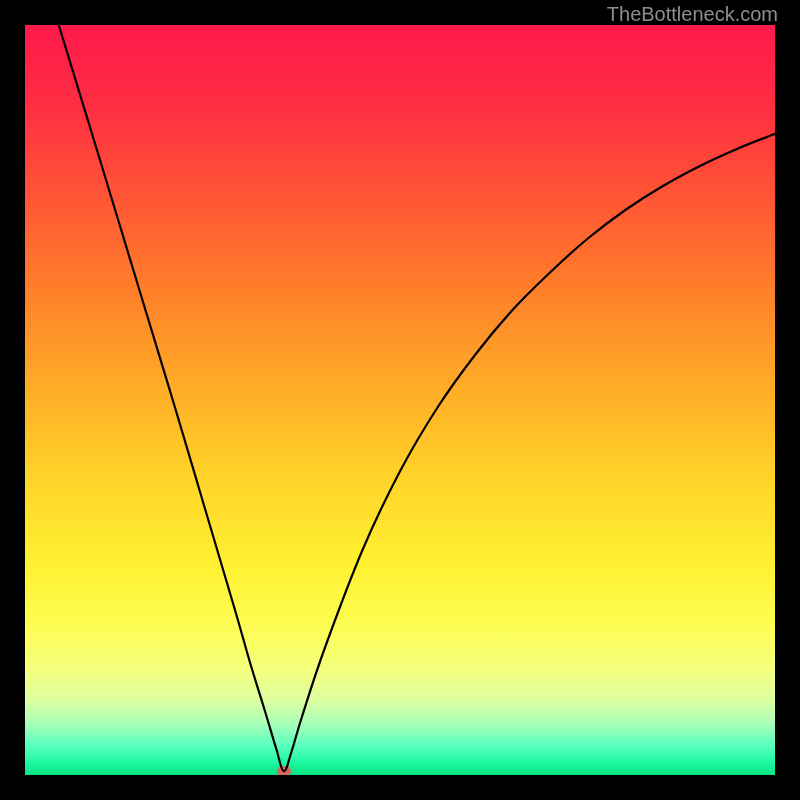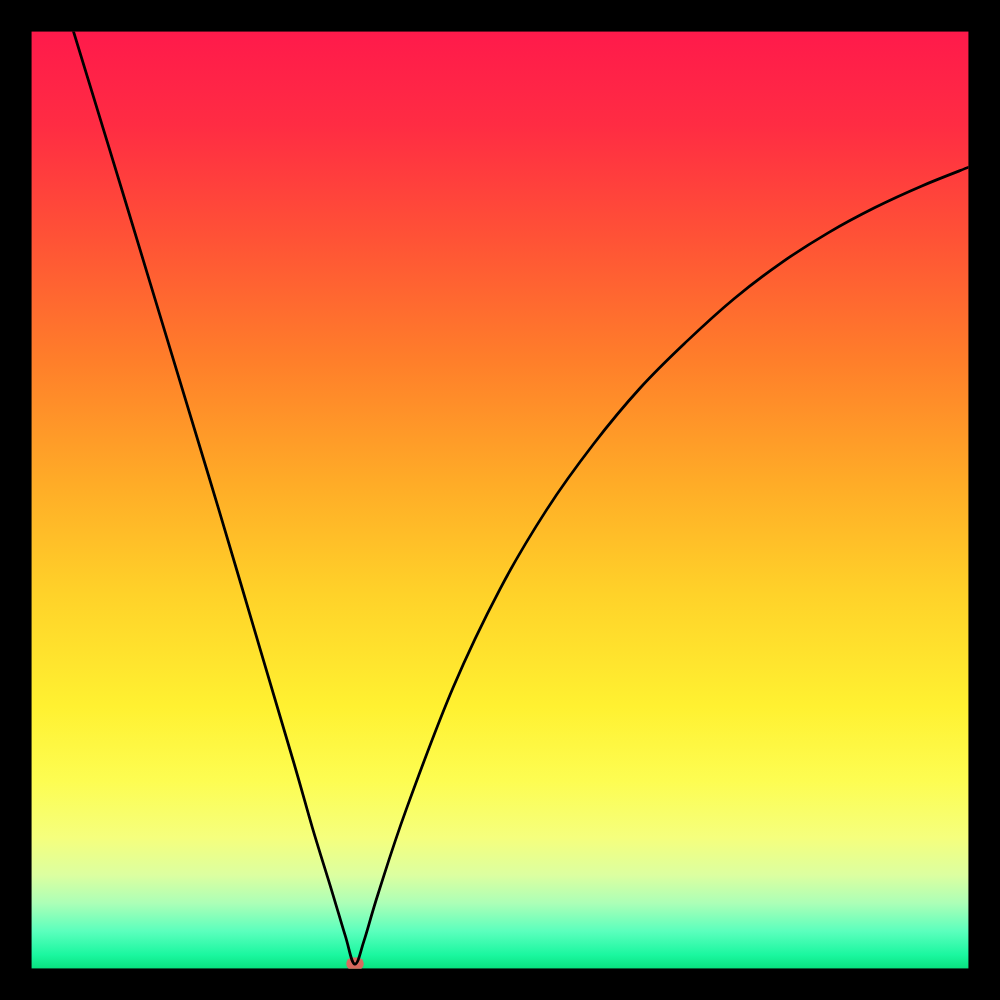--- a/index.html
+++ b/index.html
@@ -52,20 +52,21 @@
     background: #d9695f;
     border-radius: 5px;
     transform: translate(-50%, -50%);
     z-index: 4;
   }
 </style>
 </head>
 <body>
 
 <div class="outer">
+  <div class="watermark">TheBottleneck.com</div>
 
   <div class="plot">
     <svg class="gradient" viewBox="0 0 750 750" preserveAspectRatio="none">
       <defs>
         <linearGradient id="bg" x1="0" y1="0" x2="0" y2="1">
             <stop offset="0%" stop-color="#ff1a4b"></stop>
             <stop offset="10%" stop-color="#ff2c43"></stop>
             <stop offset="22%" stop-color="#ff5236"></stop>
             <stop offset="35%" stop-color="#ff7e2a"></stop>
             <stop offset="48%" stop-color="#ffab27"></stop>

